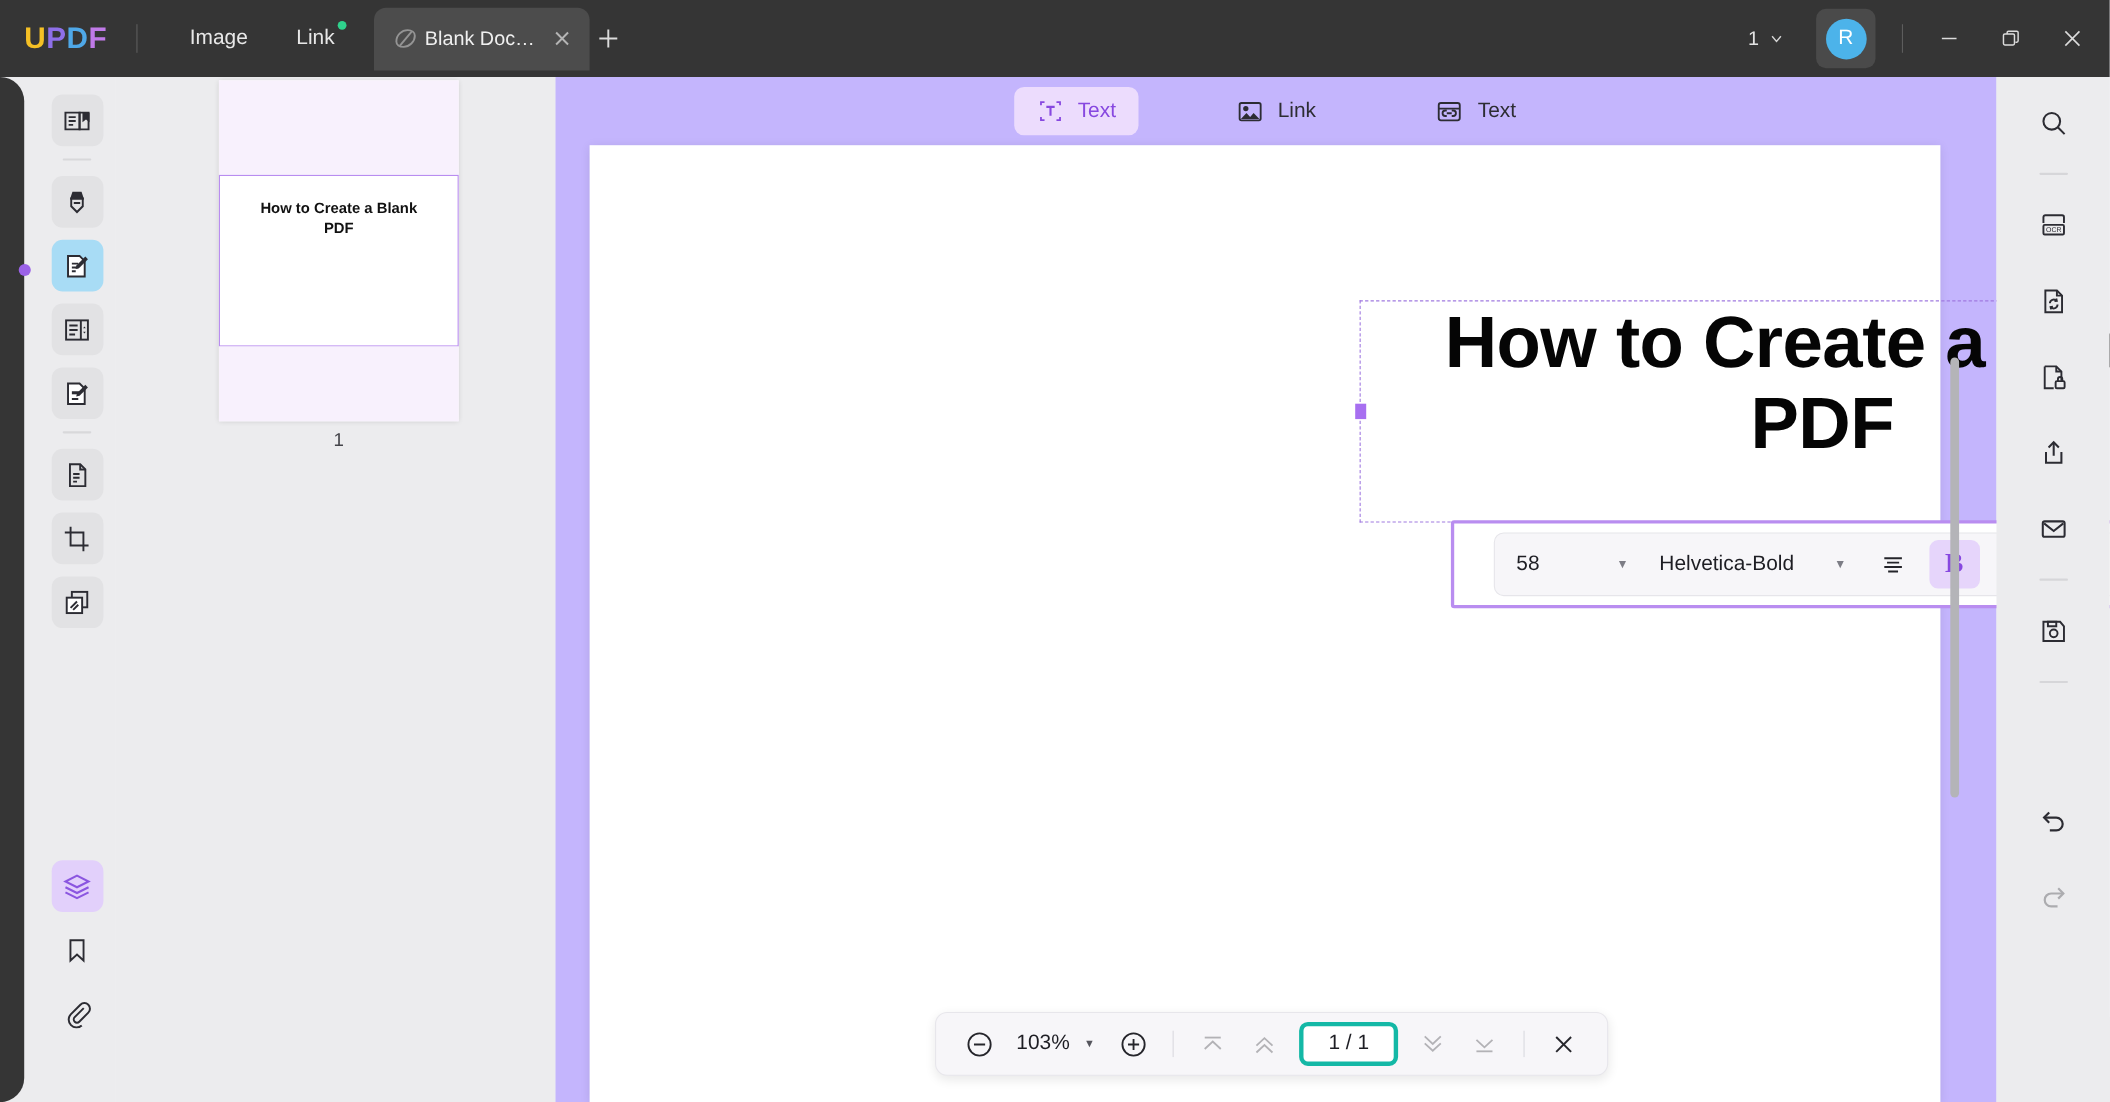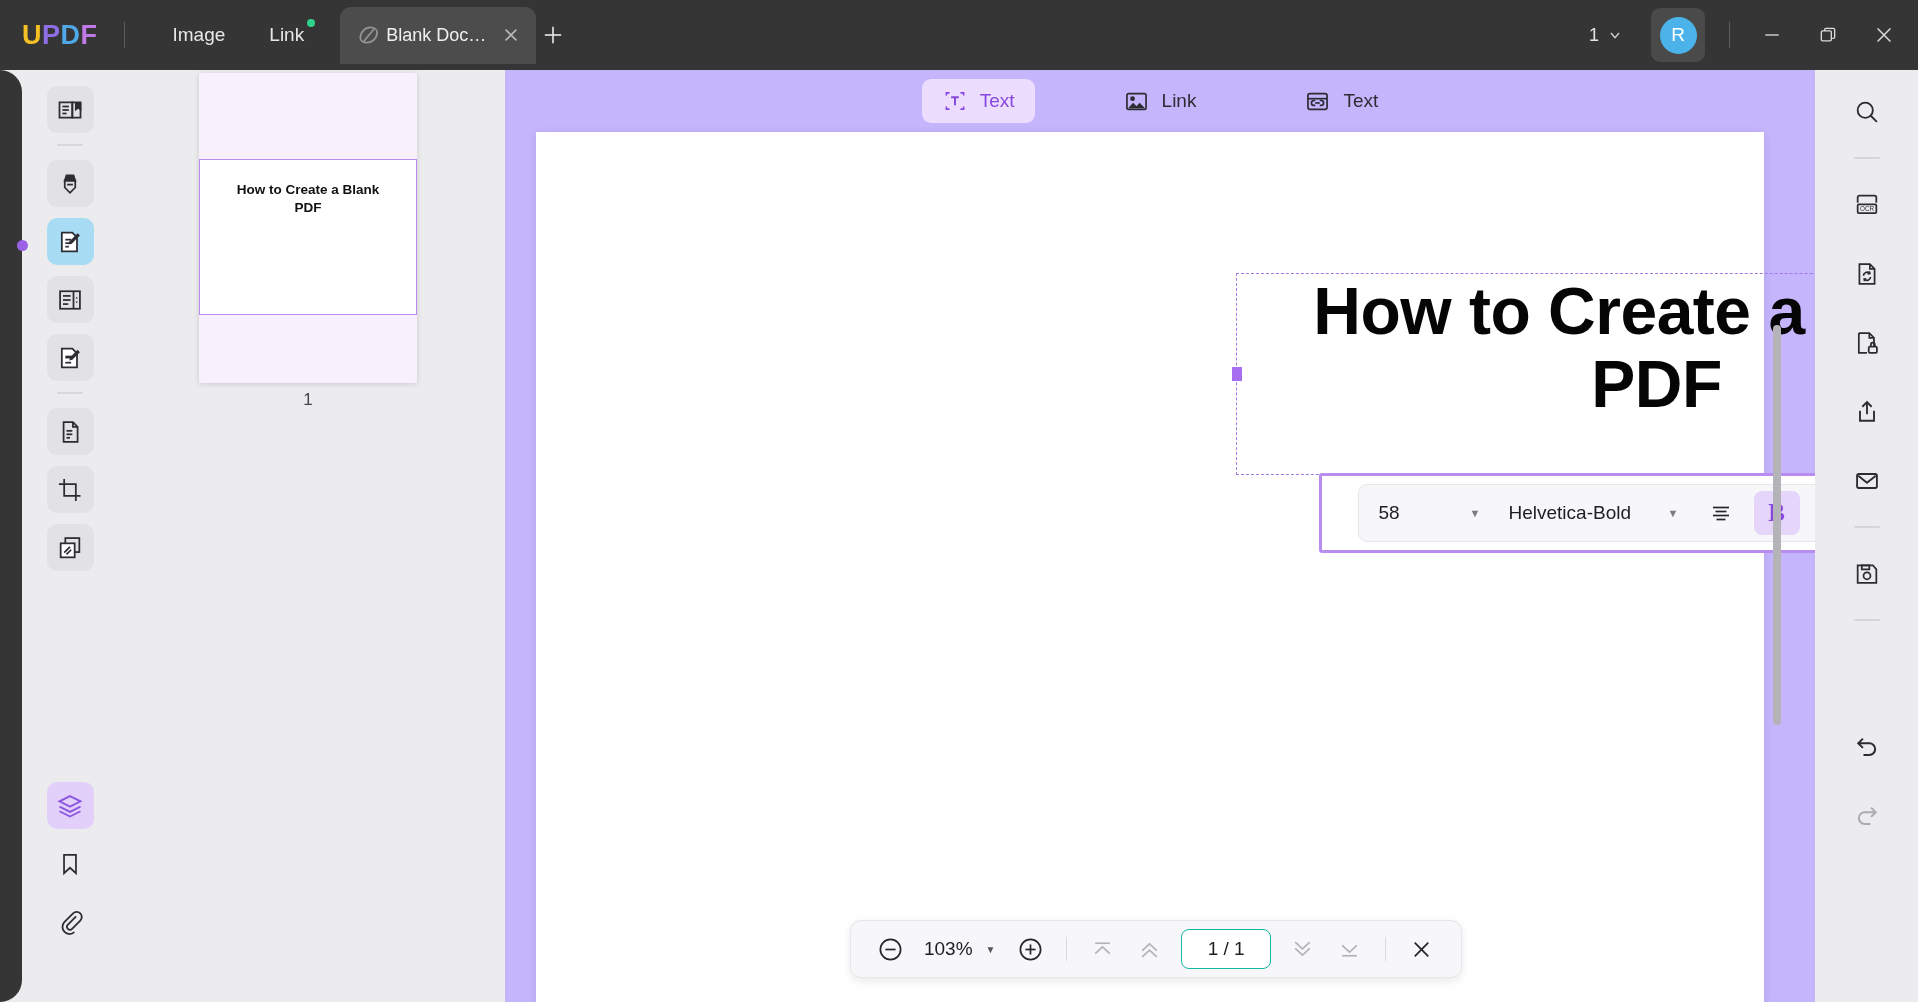--- a/index.html
+++ b/index.html
@@ -220,21 +220,21 @@
     box-shadow: 0 3px 10px rgba(0,0,0,.09);
     display: flex; align-items: center; padding: 0 18px; gap: 4px;
   }
   .zb-btn { width: 44px; height: 44px; display: flex; align-items: center; justify-content: center; }
   .zb-btn.dim { opacity: .32; }
   .zb-zoomval { font-size: 19px; color: #1d1d23; padding: 0 8px; min-width: 58px; text-align: center; }
   .zb-caret { font-size: 10px; color: #55555d; padding: 0 10px 0 2px; }
   .zb-sep { width: 1px; height: 24px; background: #dadae0; margin: 0 10px; }
   .zb-pagebox {
     width: 92px; height: 40px; background: #fff;
-    border: 1px solid #14b8a6; border-radius: 8px;
+    border: 4px solid #14b8a6; border-radius: 8px;
     display: flex; align-items: center; justify-content: center;
     font-size: 19px; color: #1d1d23; margin: 12px 6px;
   }
 
   
   .rrail {
     position: absolute; left: 1815px; top: 70px;
     width: 103px; height: 932px; background: #ececee;
   }
   .rrail-btn {

